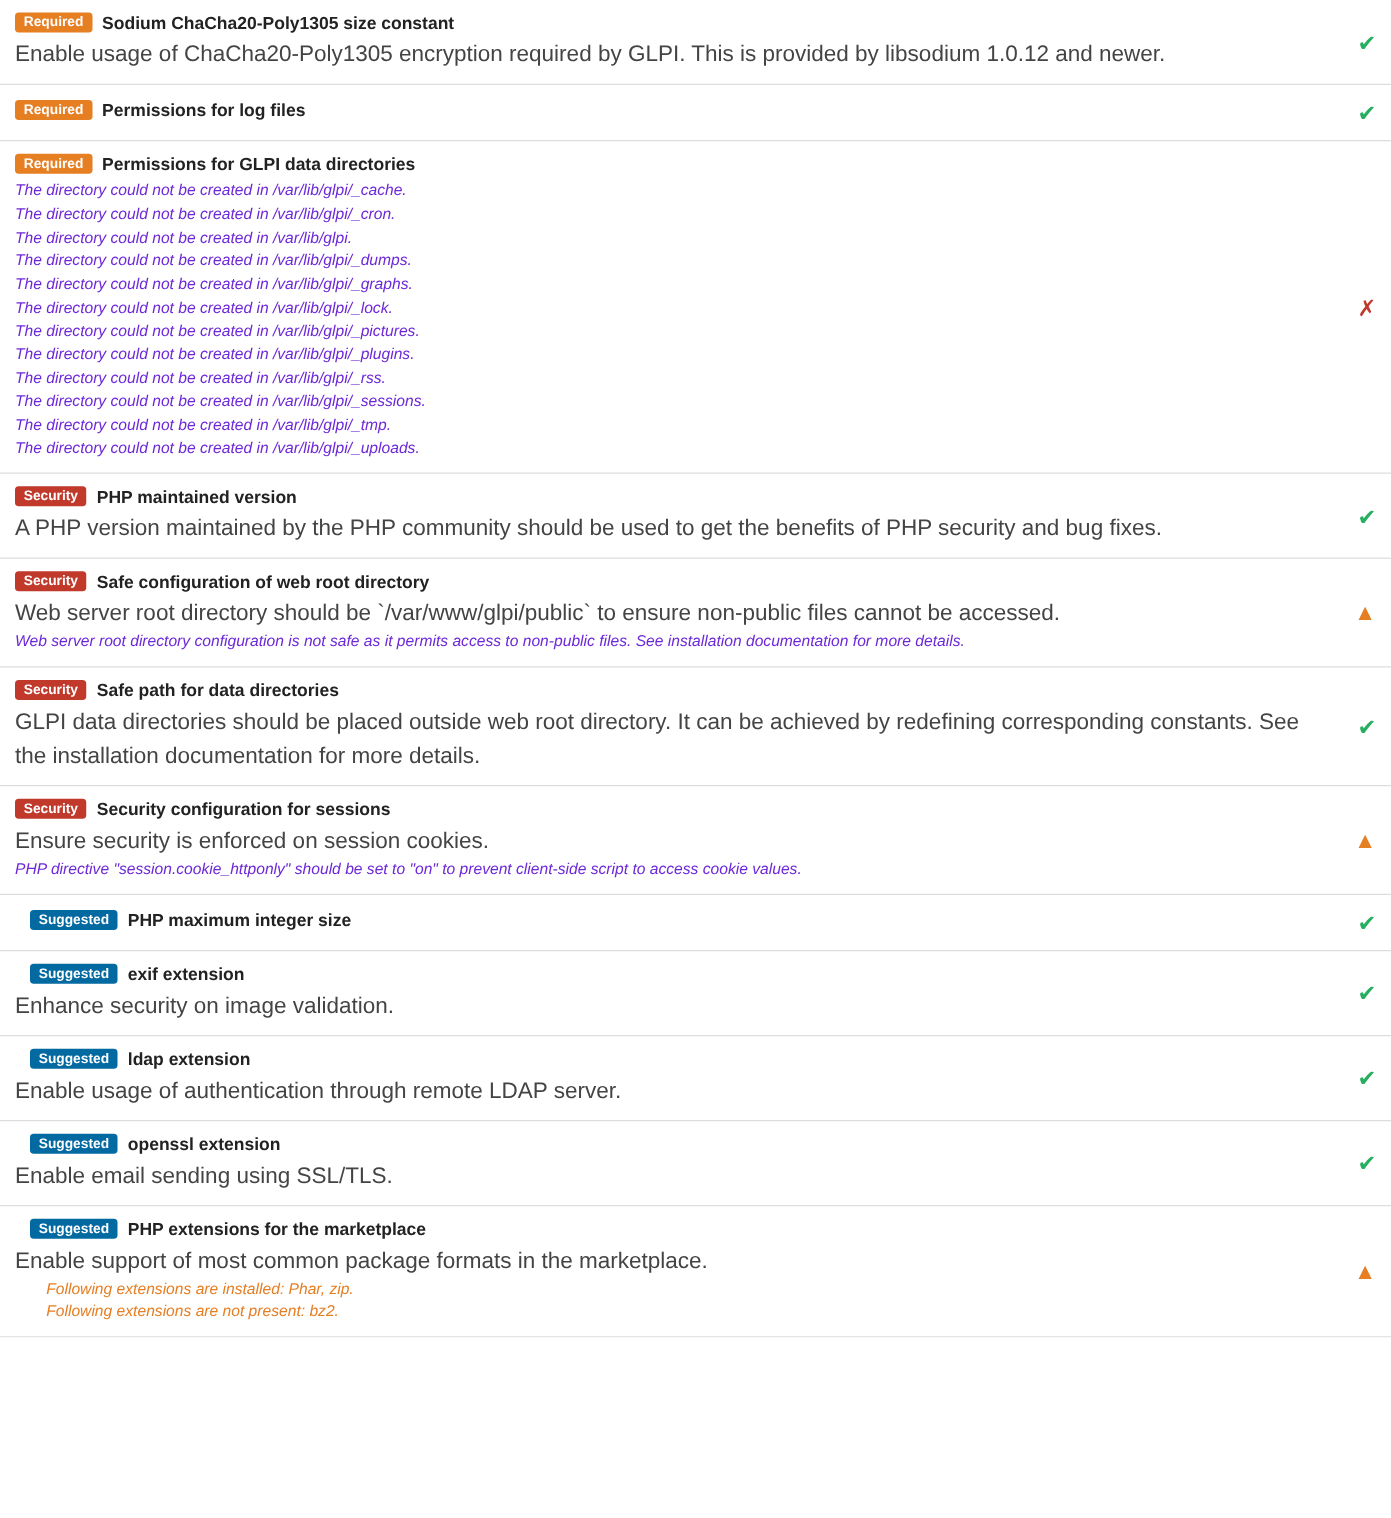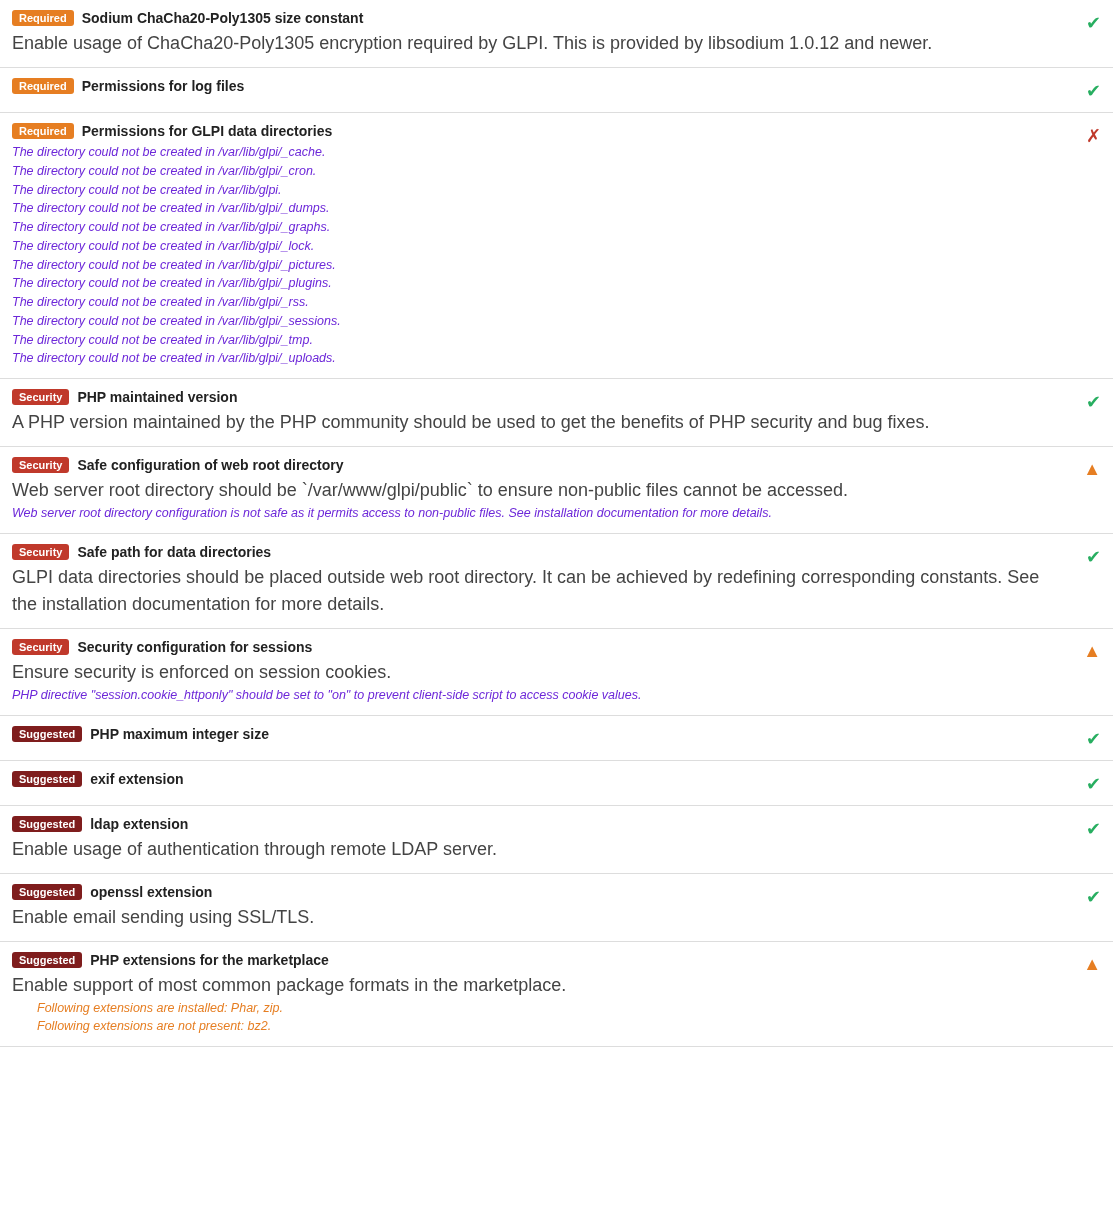--- a/index.html
+++ b/index.html
@@ -7,21 +7,21 @@
       font-family: Arial, sans-serif;
       font-size: 13px;
       background: #fff;
       color: #333;
     }
     .check-list {
       width: 100%;
     }
     .check-item {
       display: flex;
-      align-items: flex-start;
+      align-items: center;
       justify-content: space-between;
       padding: 10px 12px;
       border-bottom: 1px solid #ddd;
     }
     .check-item-content {
       flex: 1;
       padding-right: 20px;
     }
     .check-item-title {
       display: flex;
@@ -33,21 +33,21 @@
       display: inline-block;
       padding: 2px 7px;
       border-radius: 3px;
       font-size: 11px;
       font-weight: bold;
       color: #fff;
       white-space: nowrap;
     }
     .badge-required { background-color: #e67e22; }
     .badge-security { background-color: #c0392b; }
-    .badge-suggested { background-color: #7f1d1d; }
+    .badge-suggested { background-color: #0369a1; margin-left: 12px; }
     .item-title-text {
       font-weight: bold;
       font-size: 14px;
       color: #222;
     }
     .item-desc {
       color: #444;
       font-size: 18px;
       line-height: 1.5;
     }
@@ -167,20 +167,21 @@
         </div>
       </div>
       <div class="status-icon"><span class="icon-ok">✔</span></div>
     </div>
     <div class="check-item">
       <div class="check-item-content">
         <div class="check-item-title">
           <span class="badge badge-suggested">Suggested</span>
           <span class="item-title-text">exif extension</span>
         </div>
+        <div class="item-desc">Enhance security on image validation.</div>
       </div>
       <div class="status-icon"><span class="icon-ok">✔</span></div>
     </div>
     <div class="check-item">
       <div class="check-item-content">
         <div class="check-item-title">
           <span class="badge badge-suggested">Suggested</span>
           <span class="item-title-text">ldap extension</span>
         </div>
         <div class="item-desc">Enable usage of authentication through remote LDAP server.</div>

